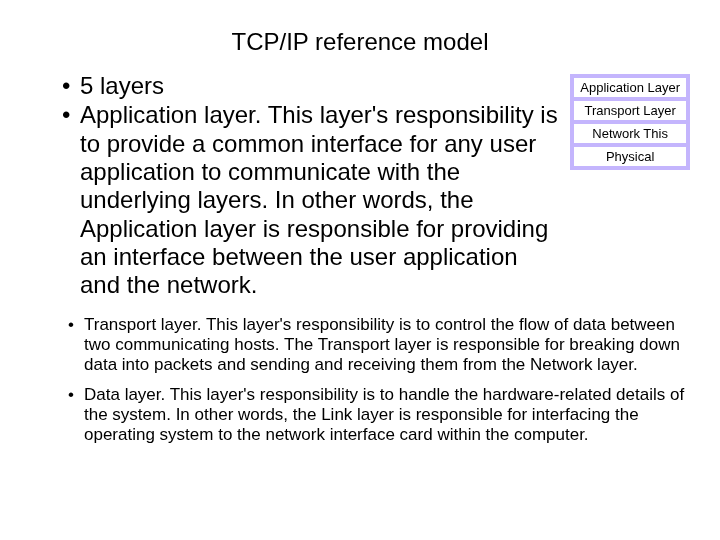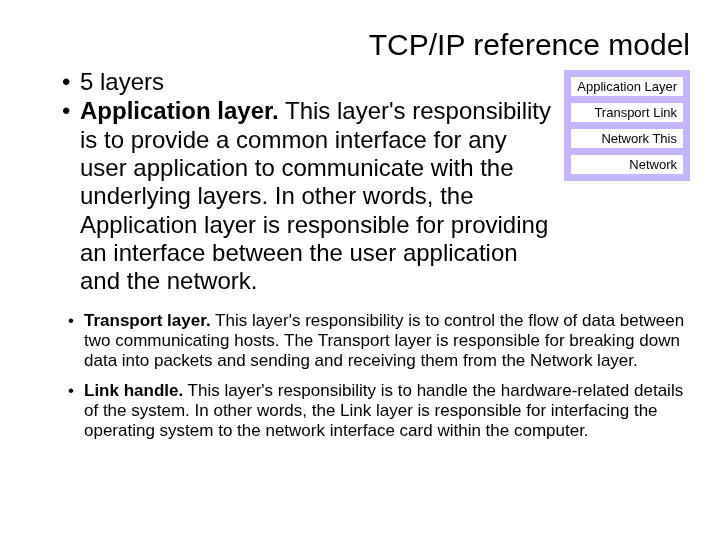--- a/index.html
+++ b/index.html
@@ -6,24 +6,24 @@
   body {
     width: 720px;
     height: 540px;
     background: #fff;
     font-family: Arial, Helvetica, sans-serif;
     color: #000;
     padding: 28px 30px 20px 30px;
     position: relative;
   }
   .title {
-    font-size: 30px;
+    font-size: 24px;
     font-weight: 400;
-    text-align: right;
-    margin-bottom: 6px;
+    text-align: center;
+    margin-bottom: 16px;
   }
   .top-wrap {
     display: flex;
     align-items: flex-start;
     gap: 10px;
     margin-bottom: 14px;
   }
   .bullets-top {
     flex: 1;
     font-size: 24px;
@@ -35,30 +35,30 @@
     text-indent: -18px;
     padding-left: 18px;
     margin-bottom: 1px;
   }
   .bullets-top li::before {
     content: "•";
     display: inline-block;
     width: 18px;
     text-indent: 0;
   }
-  .bold { font-weight: 700; }
+  .bold { font-weight: 400; }
   .layer-table {
     border-collapse: collapse;
     font-size: 13px;
     margin-top: 2px;
   }
   .layer-table td {
-    border: 7px solid #c4b5fd;
+    border: 4px solid #c4b5fd;
     padding: 2px 6px;
-    text-align: right;
+    text-align: center;
     white-space: nowrap;
   }
   .bullets-bottom {
     font-size: 17px;
     line-height: 1.18;
     padding-left: 38px;
   }
   .bullets-bottom li {
     list-style: none;
     text-indent: -16px;
@@ -82,28 +82,28 @@
   <ul class="bullets-top">
     <li><span>5 layers</span></li>
     <li><span class="bold">Application layer.</span><span> This layer's responsibility is to provide a common interface for any user application to communicate with the underlying layers. In other words, the Application layer is responsible for providing an interface between the user application and the network.</span></li>
   </ul>
   <table class="layer-table">
     <tbody>
         <tr>
           <td>Application Layer</td>
         </tr>
     <tr>
-          <td>Transport Link</td>
+          <td>Transport Layer</td>
         </tr>
     <tr>
           <td>Network This</td>
         </tr>
     <tr>
-          <td>Network</td>
+          <td>Physical</td>
         </tr>
   </tbody>
     </table>
 </div>
 
 <ul class="bullets-bottom">
   <li><span class="bold">Transport layer.</span><span> This layer's responsibility is to control the flow of data between two communicating hosts. The Transport layer is responsible for breaking down data into packets and sending and receiving them from the Network layer.</span></li>
-  <li><span class="bold">Link handle.</span><span> This layer's responsibility is to handle the hardware-related details of the system. In other words, the Link layer is responsible for interfacing the operating system to the network interface card within the computer.</span></li>
+  <li><span class="bold">Data layer.</span><span> This layer's responsibility is to handle the hardware-related details of the system. In other words, the Link layer is responsible for interfacing the operating system to the network interface card within the computer.</span></li>
 </ul>
 
 </body></html>

